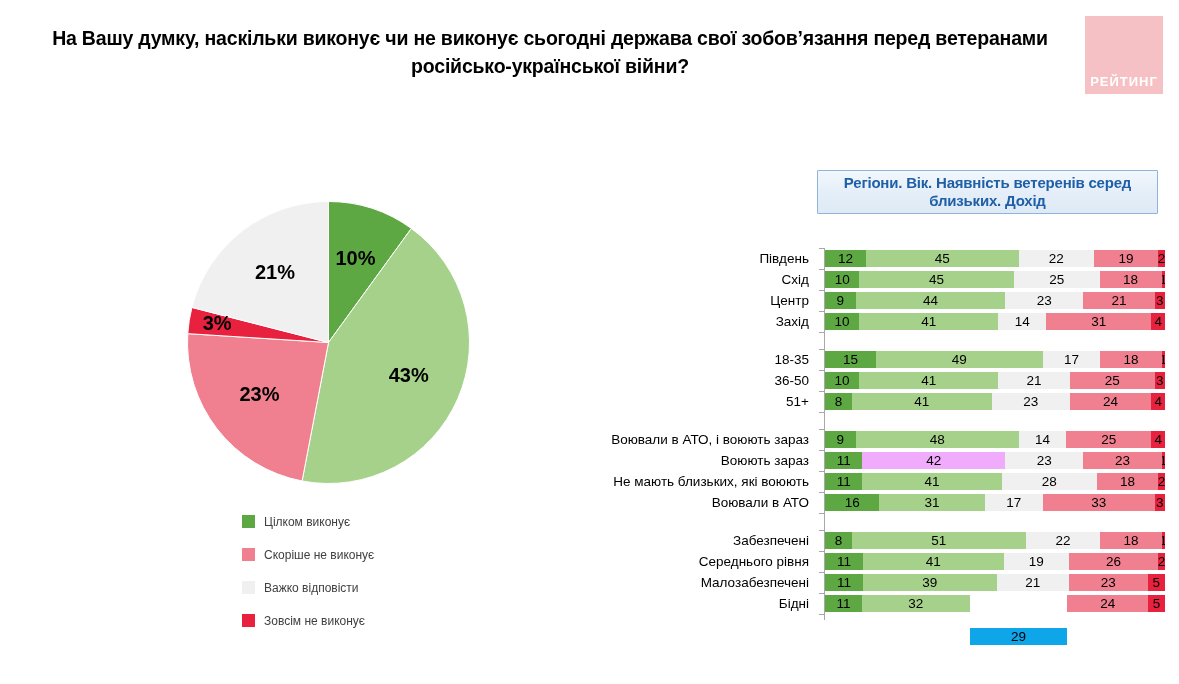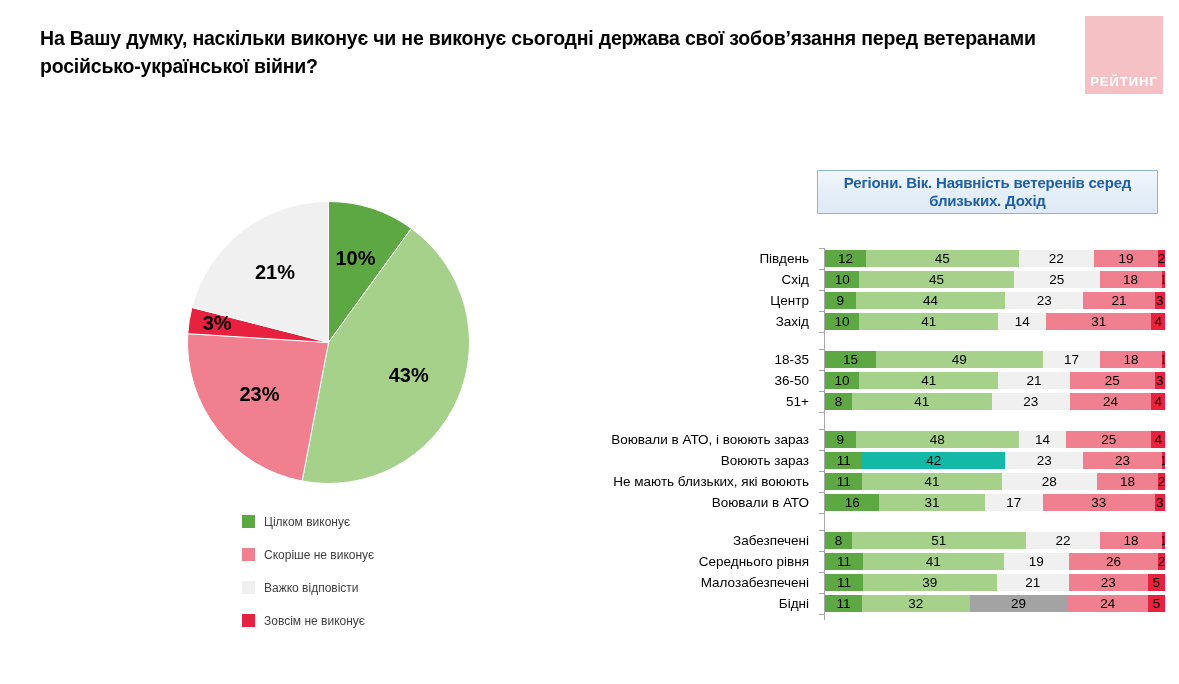--- a/index.html
+++ b/index.html
@@ -9,20 +9,21 @@
     font-family:"Liberation Sans","DejaVu Sans",sans-serif;
     position:relative;
     overflow:hidden;
     color:#000;
   }
 
   
   #title{
     position:absolute;
     left:40px; top:24px; width:1020px;
+    text-align:center;
     font-size:19.5px;
     font-weight:bold;
     line-height:28px;
     letter-spacing:-0.2px;
     color:#000;
   }
   #logo{
     position:absolute;
     left:1085px; top:16px;
     width:78px; height:78px;
@@ -337,21 +338,21 @@
           <div class="seg s-rathernot" style="flex: 0 0 25%; background: rgb(240, 128, 143);">25</div>
           <div class="seg s-red" style="flex: 0 0 4%; background: rgb(232, 33, 62);">4</div>
         </div>
       </div>
       <div class="bar-row">
         <div class="row-label">Воюють зараз</div>
         <div class="axis-tick"></div>
         <div class="axis-line"></div>
         <div class="bar-track">
           <div class="seg s-fully" style="flex: 0 0 11%; background: rgb(93, 168, 67);">11</div>
-          <div class="seg s-rather" style="flex: 0 0 42%; background: #14b8a6;">42</div>
+          <div class="seg s-rather" style="flex: 0 0 42%; background: #f0abfc;">42</div>
           <div class="seg s-white" style="flex: 0 0 23%; background: rgb(240, 240, 240);">23</div>
           <div class="seg s-rathernot" style="flex: 0 0 23%; background: rgb(240, 128, 143);">23</div>
           <div class="seg s-red" style="flex: 0 0 1%; background: rgb(232, 33, 62);">1</div>
         </div>
       </div>
       <div class="bar-row">
         <div class="row-label">Не мають близьких, які воюють</div>
         <div class="axis-tick"></div>
         <div class="axis-line"></div>
         <div class="bar-track">
@@ -418,21 +419,21 @@
           <div class="seg s-red" style="flex: 0 0 5.05051%; background: rgb(232, 33, 62);">5</div>
         </div>
       </div>
       <div class="bar-row">
         <div class="row-label">Бідні</div>
         <div class="axis-tick"></div>
         <div class="axis-line"></div>
         <div class="bar-track">
           <div class="seg s-fully" style="flex: 0 0 10.8911%; background: rgb(93, 168, 67);">11</div>
           <div class="seg s-rather" style="flex: 0 0 31.6832%; background: rgb(165, 209, 138);">32</div>
-          <div class="seg s-white" style="flex: 0 0 28.7129%; background: #a3a3a3;">29</div>
+          <div class="seg s-white" style="flex: 0 0 28.7129%; background: #0ea5e9; margin-top: 33px;">29</div>
           <div class="seg s-rathernot" style="flex: 0 0 23.7624%; background: rgb(240, 128, 143);">24</div>
           <div class="seg s-red" style="flex: 0 0 4.9505%; background: rgb(232, 33, 62);">5</div>
         </div>
       </div>
     </div>
     <div class="spacer-row" style="height: 6px;">
       <div class="row-label"></div>
       <div class="axis-tick" style="height: 6px;"></div>
       <div class="axis-line"></div>
       <div class="spacer-fill"></div>

